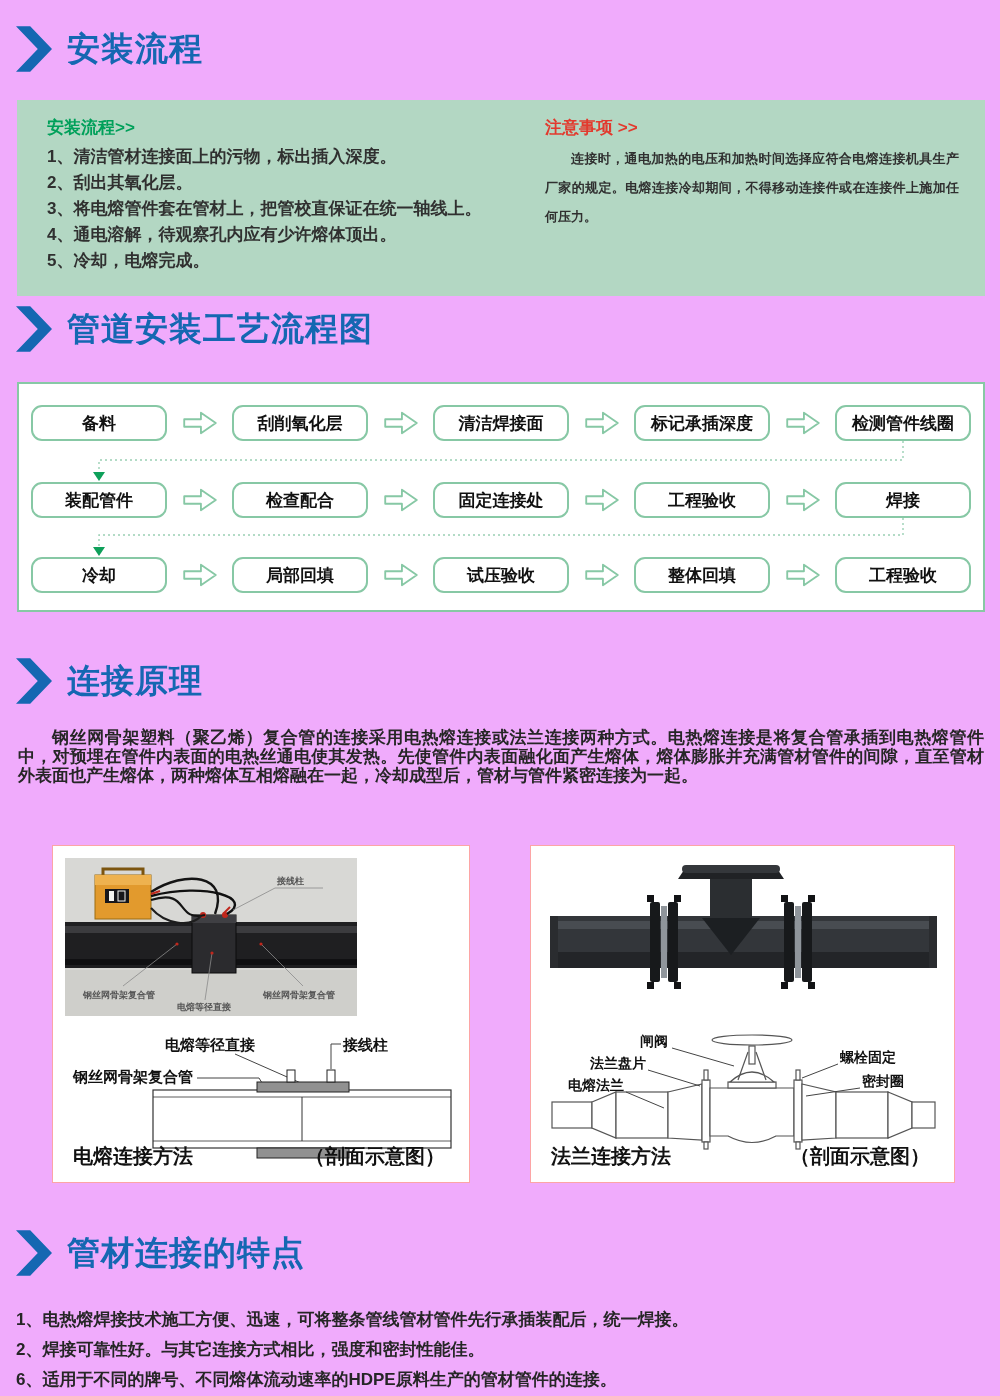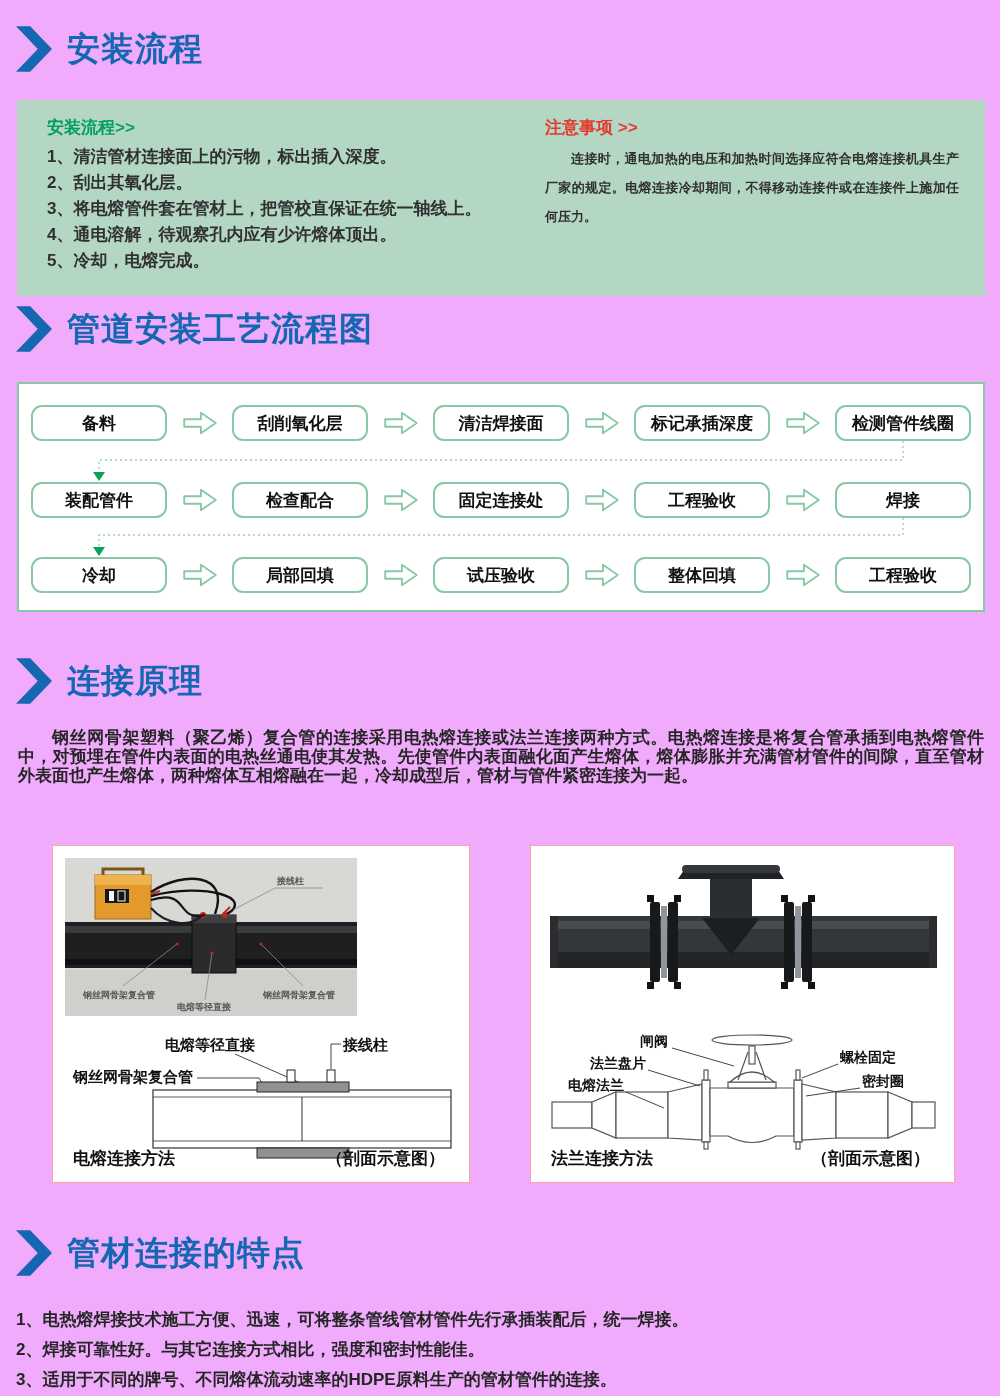--- a/index.html
+++ b/index.html
@@ -34,21 +34,21 @@
   .dotted{fill:none;stroke:#9ad0b4;stroke-width:1.4;stroke-dasharray:2 3;}
   .arrowhead{fill:#0ea05a;}
   
   .principle{position:absolute;left:18px;top:728px;width:966px;font-size:17px;font-weight:bold;
              line-height:19px;color:#262626;text-indent:2em;text-align:justify;margin:0;}
   
   .figure{position:absolute;top:845px;height:338px;box-sizing:border-box;border:1px solid #fca5a5;background:#fff;}
   .fig-left{left:52px;width:418px;}
   .fig-right{left:530px;width:425px;}
   .fig-captions{position:absolute;left:0;right:0;bottom:12px;display:flex;justify-content:space-between;
-                padding:0 24px 0 20px;font-size:17px;font-weight:bold;color:#111;}
+                padding:0 24px 0 20px;font-size:20px;font-weight:bold;color:#111;}
   .photo-label{font-size:9px;font-weight:bold;fill:#555;}
   .leader{stroke:#8a8a8a;stroke-width:0.8;fill:none;}
   .dlabel{font-size:15px;font-weight:bold;fill:#111;}
   .vlabel{font-size:14px;font-weight:bold;fill:#111;}
   .dleader{stroke:#444;stroke-width:1;fill:none;}
   .line-art{stroke:#555;stroke-width:1.2;fill:#fff;}
   
   .features{position:absolute;left:16px;top:1305px;width:960px;}
   .feature-item{font-size:17px;font-weight:bold;line-height:30px;color:#262626;white-space:nowrap;}
 </style>
@@ -299,16 +299,16 @@
   <div class="sec-header" style="top:1230px;">
     <svg class="chev" viewBox="0 0 38 48">
       <polygon points="0,0 15,0 38,24 15,48 0,48 23,24" fill="#1567b2"></polygon>
     </svg>
     <div class="sec-title">管材连接的特点</div>
   </div>
 
   <div class="features">
     <div class="feature-item">1、电热熔焊接技术施工方便、迅速，可将整条管线管材管件先行承插装配后，统一焊接。</div>
     <div class="feature-item">2、焊接可靠性好。与其它连接方式相比，强度和密封性能佳。</div>
-    <div class="feature-item">3、适用于不同的牌号、不同熔体流动速率的HDPE原料生产的管材管件的连接。</div>
+    <div class="feature-item">6、适用于不同的牌号、不同熔体流动速率的HDPE原料生产的管材管件的连接。</div>
   </div>
 
 </div>
 
 </body></html>

